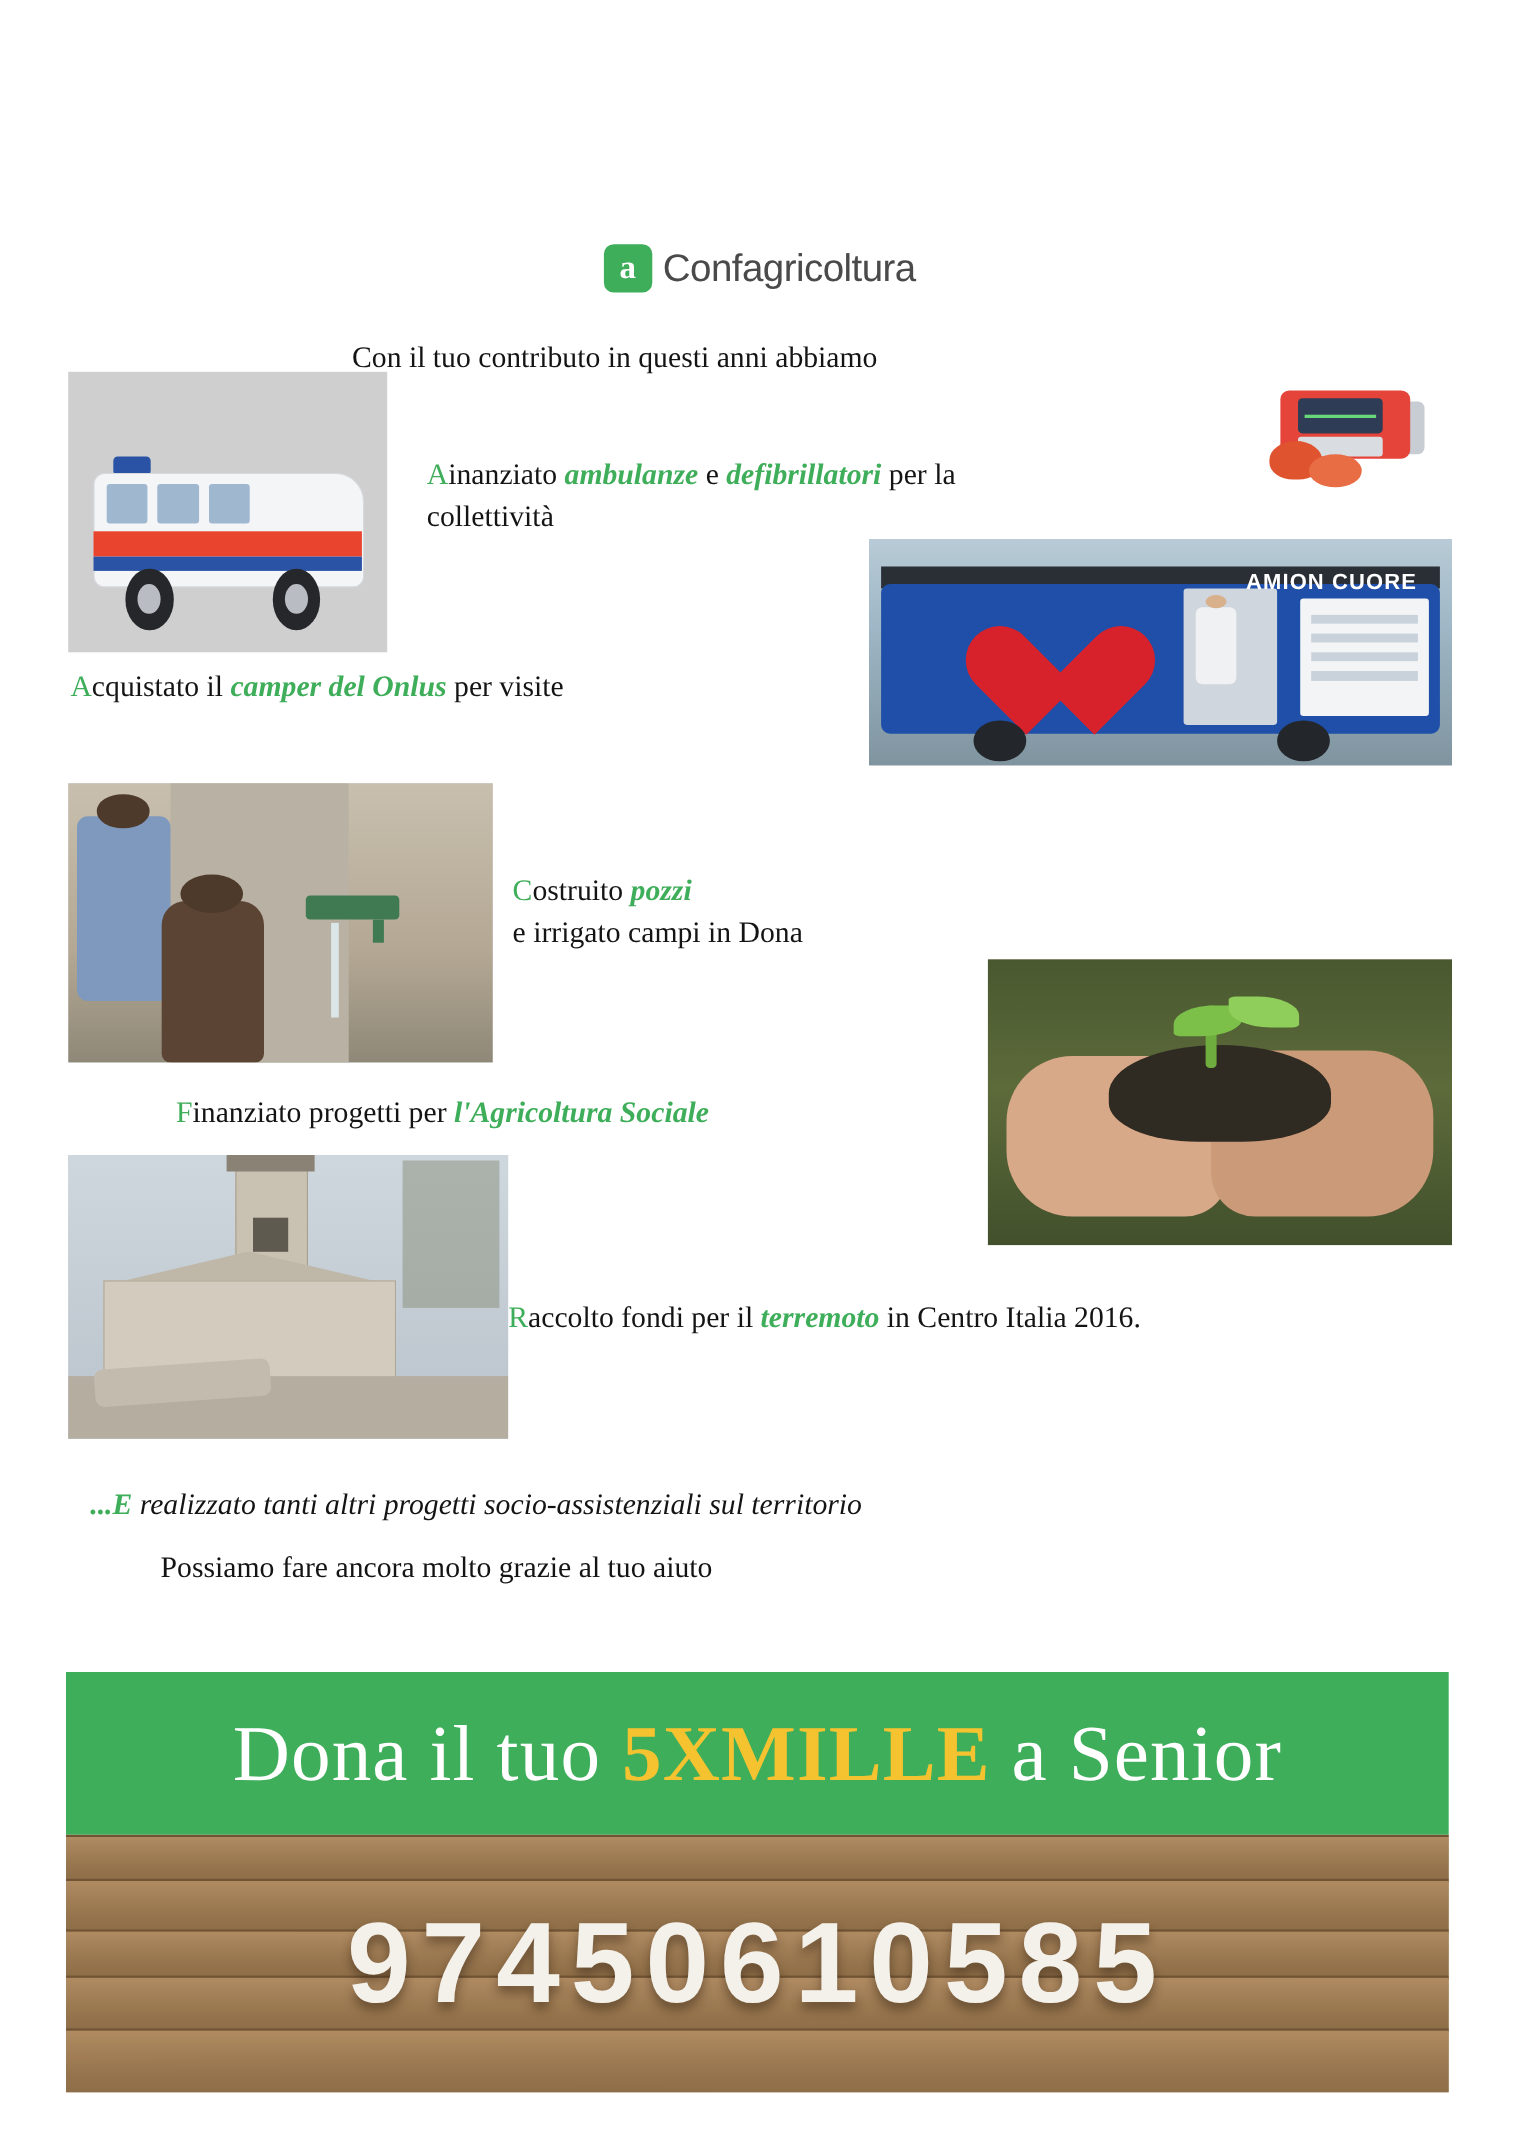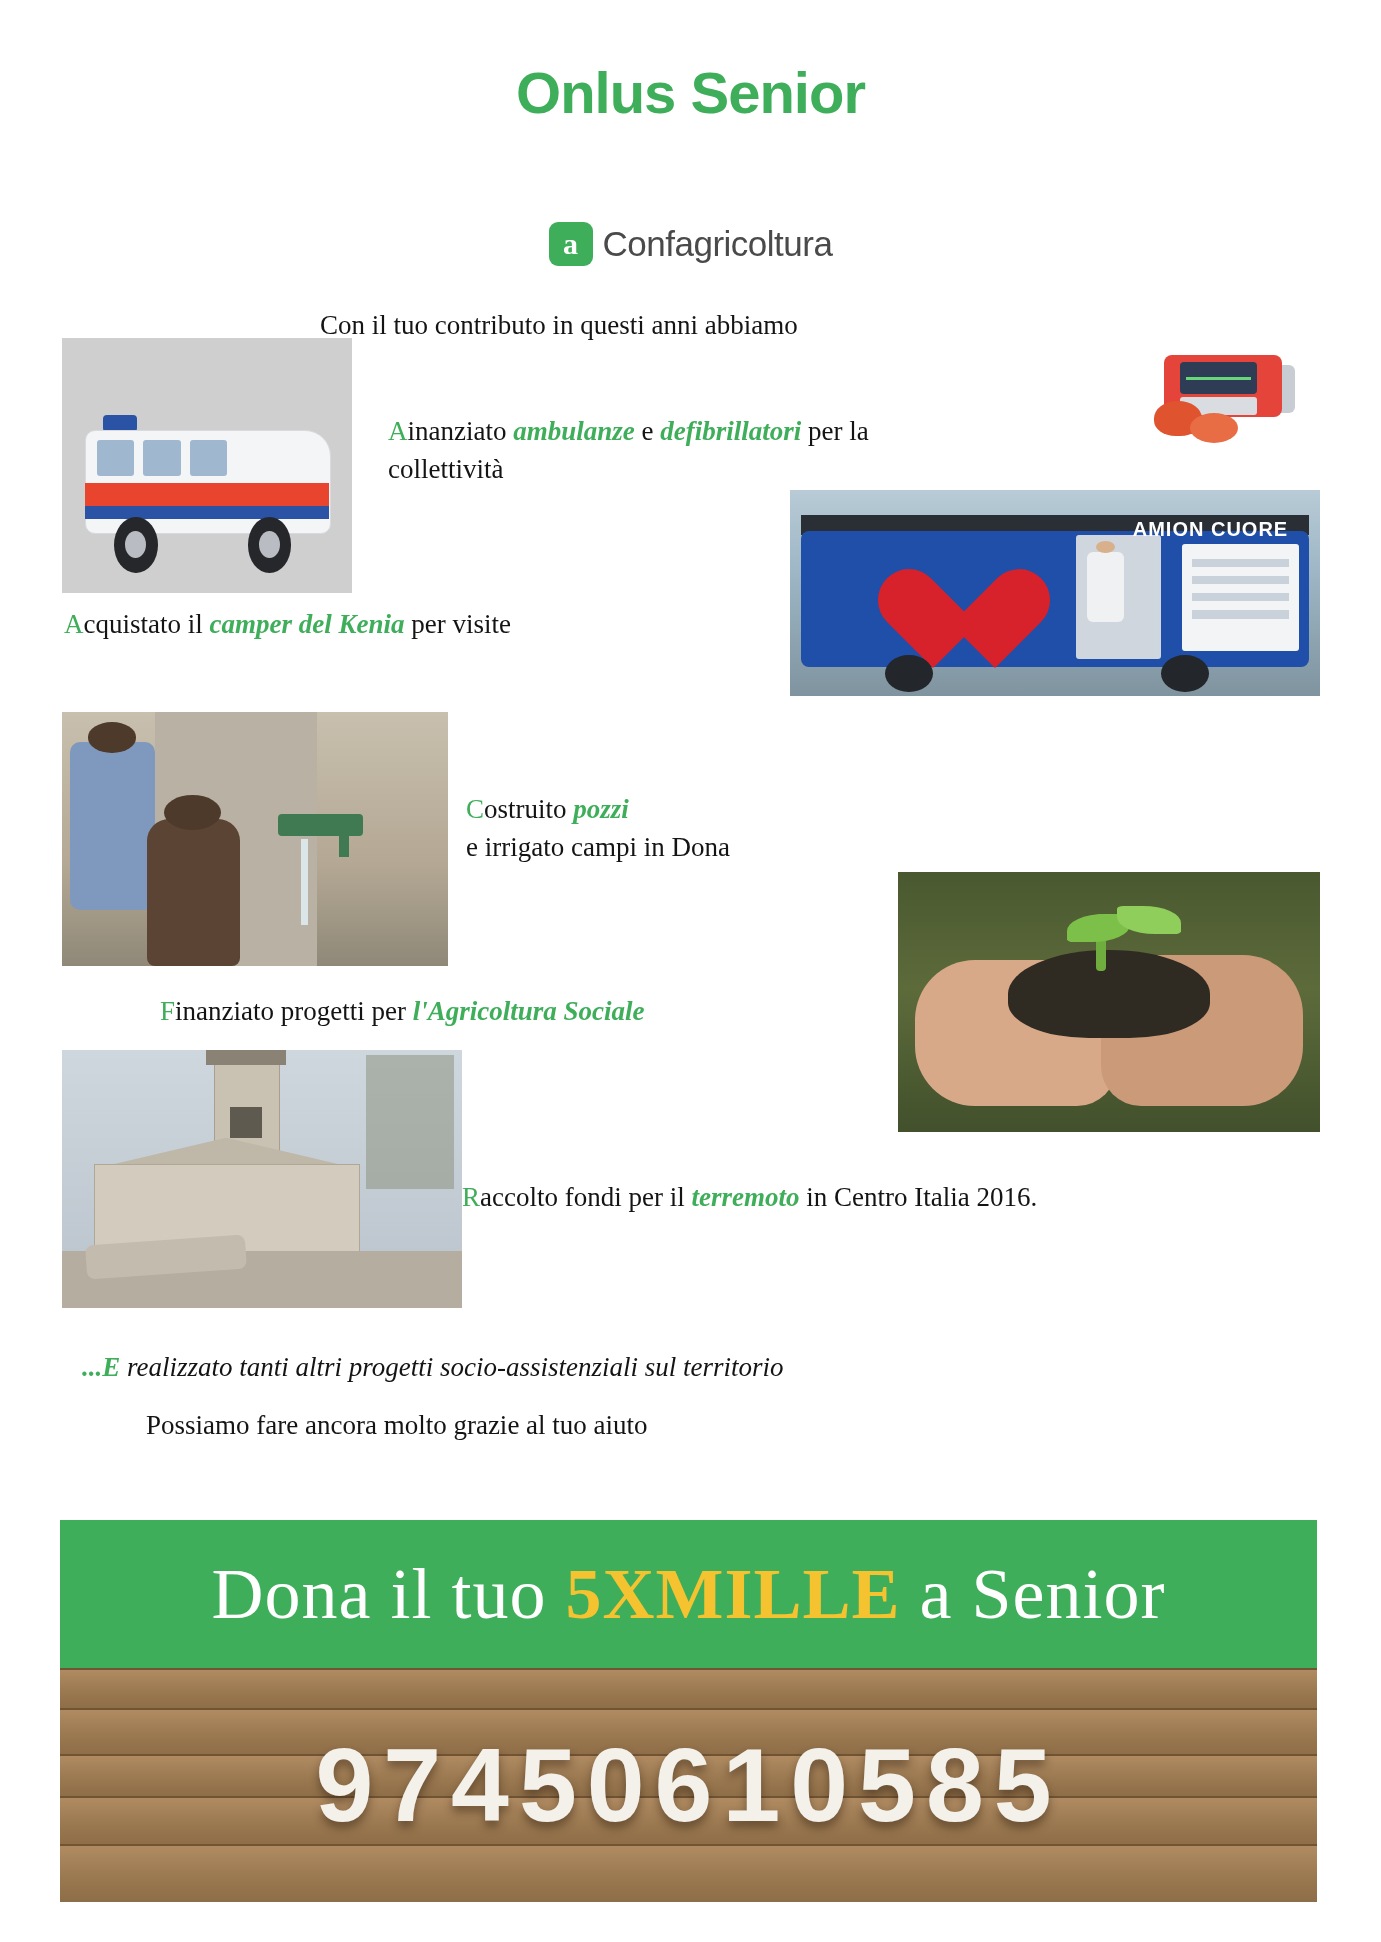--- a/index.html
+++ b/index.html
@@ -241,21 +241,20 @@
     font-size: 104px;
     letter-spacing: 10px;
     color: #f4f1ea;
     text-shadow: 0 6px 10px rgba(40,24,10,.45);
   }
 </style>
 </head>
 <body>
 
 <div class="logo-block">
-  <div class="logo-title">Onlus Senior</div>
 </div>
 
 <div class="confagri">
   <span class="confagri-inner">
     <span class="confagri-mark">a</span>
     <span class="confagri-name">Confagricoltura</span>
   </span>
 </div>
 
 <div class="txt" style="left:320px; top:306px; width:760px;">Con il tuo contributo in questi anni abbiamo</div>
@@ -302,21 +301,21 @@
       <i style="top:30%"></i>
       <i style="top:46%"></i>
       <i style="top:62%"></i>
   </div>
   <div class="cam-wheel" style="left:18%;"></div>
   <div class="cam-wheel" style="left:70%;"></div>
   <div class="cam-label">AMION CUORE</div>
 </div>
 
 <div class="txt" style="left:64px; top:605px; width:690px;">
-  <span class="green">A</span><span>cquistato il </span><span class="green-ital">camper del Kenia</span><span> per visite</span><br>
+  <span class="green">A</span><span>cquistato il </span><span class="green-ital">camper del Onlus</span><span> per visite</span><br>
 </div>
 
 <div class="photo" style="left:62px; top:712px; width:386px; height:254px;">
   <div class="well-bg"></div>
   <div class="well-wall"></div>
   <div class="well-kid2"></div>
   <div class="well-tap"></div>
   <div class="well-water"></div>
   <div class="well-kid"></div>
 </div>

